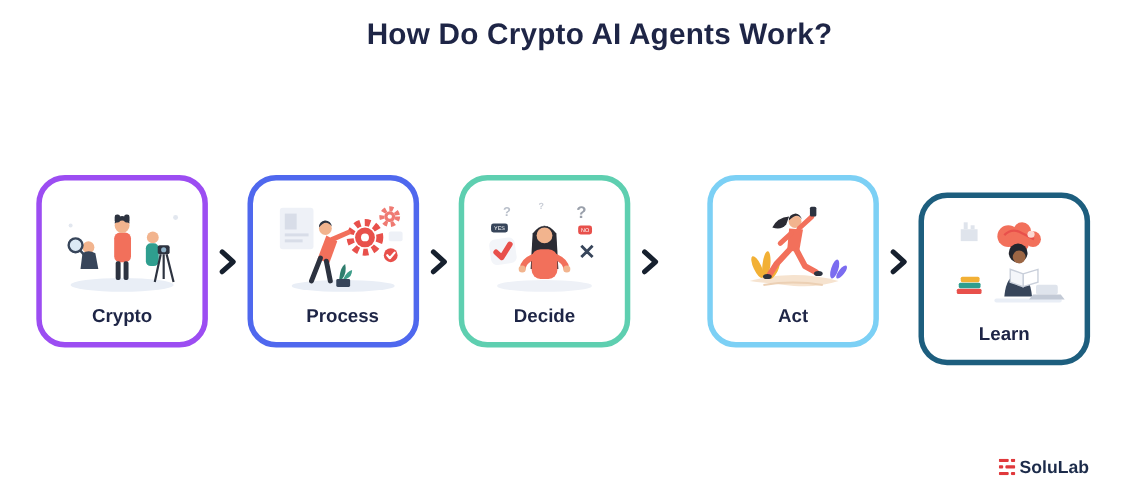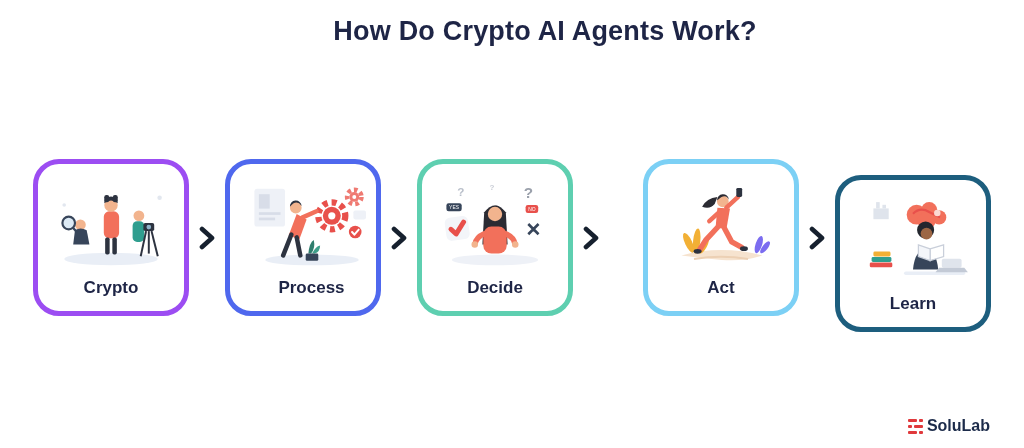--- a/index.html
+++ b/index.html
@@ -21,21 +21,21 @@
     border:5px solid #999;border-radius:26px;background:#fff;
     display:flex;flex-direction:column;align-items:center;
   }
   .illus{flex:1;width:100%;display:flex;align-items:center;justify-content:center;padding-top:4px;}
   .illus svg{width:126px;height:96px;display:block;}
   .label{font-size:17px;font-weight:600;color:#1e2546;padding-bottom:13px;}
   .arrow{display:flex;align-items:center;}
   .arrow svg{display:block;}
   .footer-logo{
     position:absolute;right:34px;bottom:13px;
-    display:flex;align-items:center;gap:4px;
+    display:flex;align-items:flex-start;gap:4px;
   }
   .logo-text{font-size:16px;font-weight:600;color:#1c2b4a;}
 </style>
 </head>
 <body>
 
 <div class="title" style="color: rgb(30, 37, 70); padding-left: 33px;">How Do Crypto AI Agents Work?</div>
 
 <div class="flow">
 

